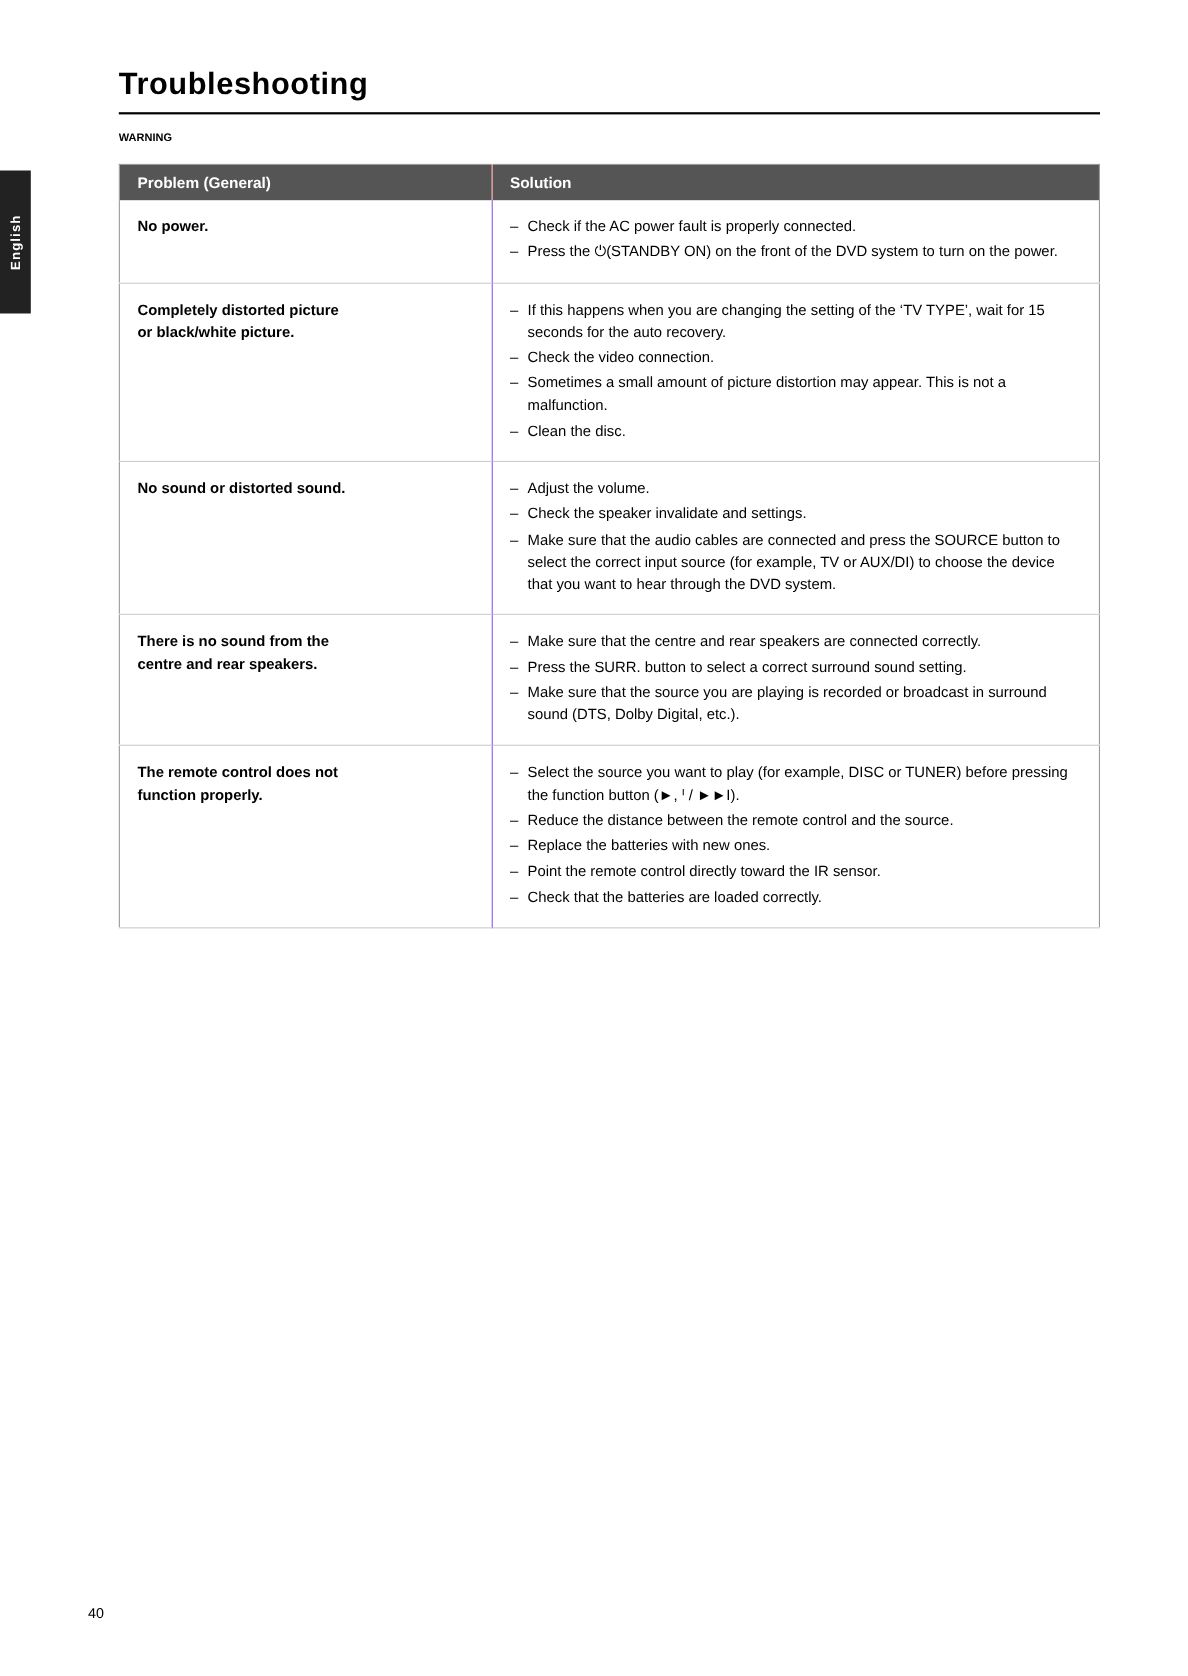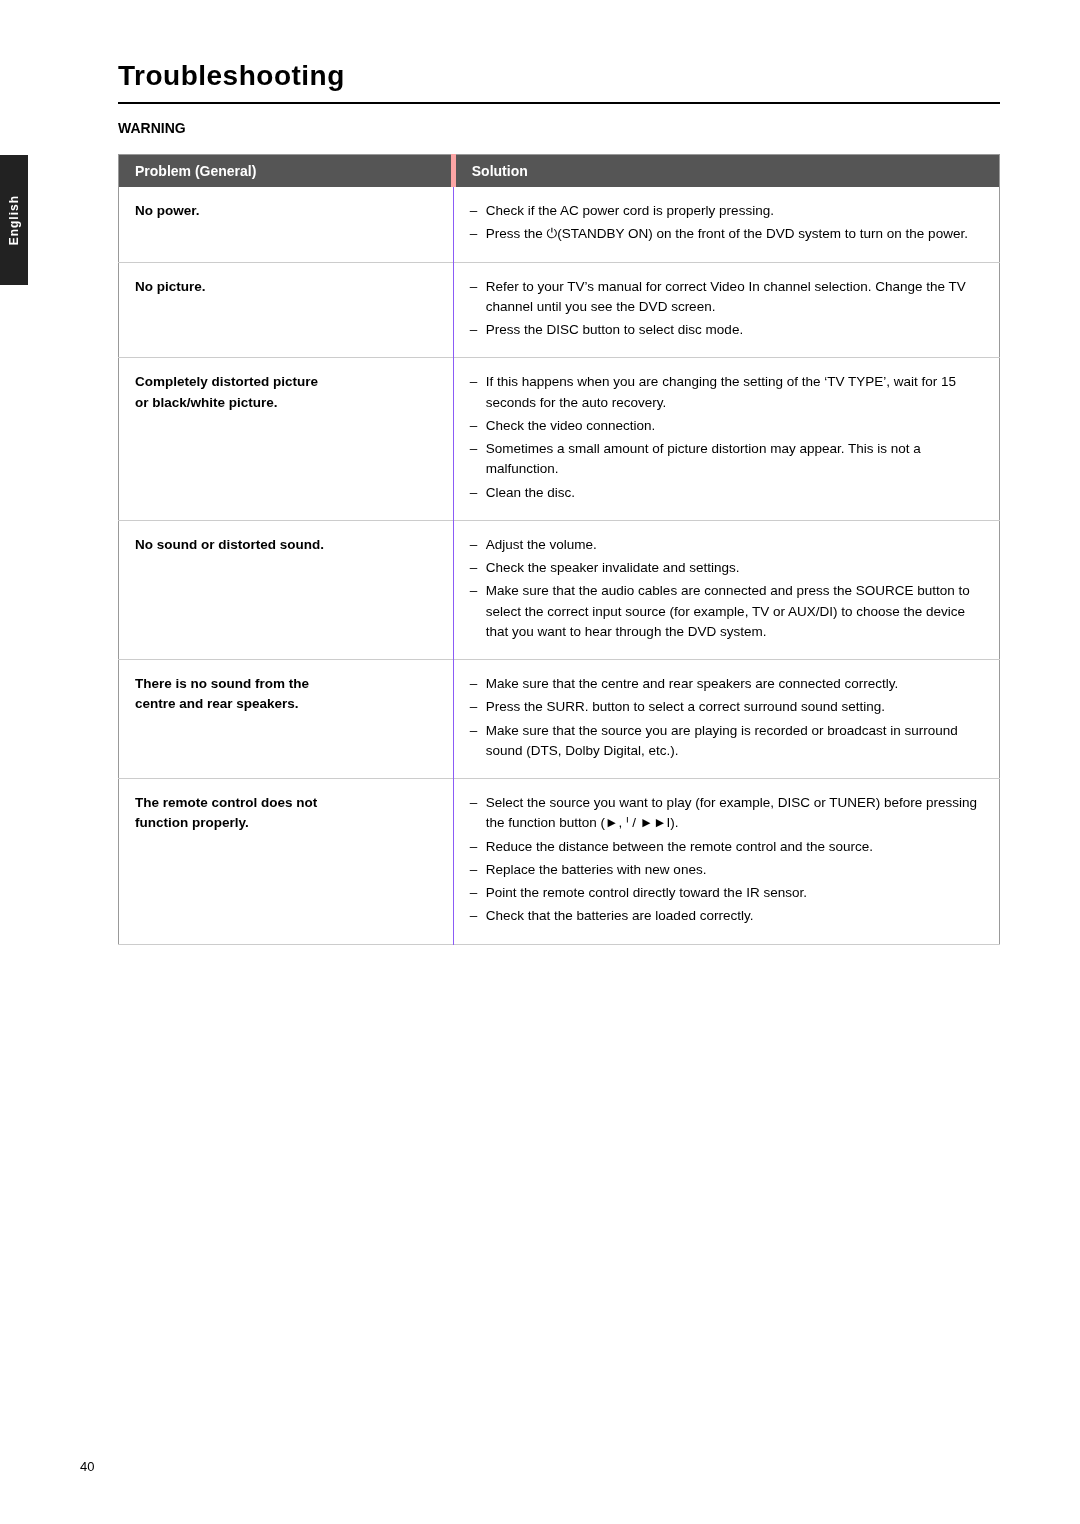--- a/index.html
+++ b/index.html
@@ -47,42 +47,42 @@
     .page-number {
       position: absolute;
       bottom: 50px;
       left: 80px;
       font-size: 13px;
       text-align: center;
     }
 
     
     .content {
-      margin-left: 38px;
+      margin-left: 28px;
     }
 
     .page-title {
       font-size: 28px;
       font-weight: bold;
       margin-bottom: 10px;
       letter-spacing: 0.5px;
     }
 
     .title-rule {
       border: none;
       border-top: 2px solid #000000;
       margin-bottom: 16px;
     }
 
     .warning-block {
       margin-bottom: 18px;
     }
 
     .warning-label {
-      font-size: 14px;
+      font-size: 10px;
       font-weight: bold;
       margin-bottom: 4px;
     }
 
     .warning-text {
       font-size: 13.5px;
       line-height: 1.5;
       margin-bottom: 8px;
     }
 
@@ -105,21 +105,21 @@
     }
 
     .table-header td {
       padding: 8px 16px;
       font-size: 14px;
       font-weight: bold;
     }
 
     .table-header td:first-child {
       width: 38%;
-      border-right: 5px solid #fca5a5;
+      border-right: 1px solid #fca5a5;
     }
 
     .table-row {
       border-bottom: 1px solid #cccccc;
       vertical-align: top;
     }
 
     .table-row td {
       padding: 14px 16px;
       vertical-align: top;
@@ -175,31 +175,22 @@
         <tr class="table-header">
           <td>Problem (General)</td>
           <td>Solution</td>
         </tr>
       </thead>
       <tbody id="table-body">
       <tr class="table-row">
             <td>No power.</td>
             <td>
               <ul class="solution-list">
-                <li>Check if the AC power cord is properly pressing.</li>
+                <li>Check if the AC power fault is properly connected.</li>
                 <li>Press the ⏻(STANDBY ON) on the front of the DVD system to turn on the power.</li>
-              </ul>
-            </td>
-          </tr>
-          <tr class="table-row">
-            <td>No picture.</td>
-            <td>
-              <ul class="solution-list">
-                <li>Refer to your TV’s manual for correct Video In channel selection. Change the TV channel until you see the DVD screen.</li>
-                <li>Press the DISC button to select disc mode.</li>
               </ul>
             </td>
           </tr>
           <tr class="table-row">
             <td>Completely distorted picture<br>or black/white picture.</td>
             <td>
               <ul class="solution-list">
                 <li>If this happens when you are changing the setting of the ‘TV TYPE’, wait for 15 seconds for the auto recovery.</li>
                 <li>Check the video connection.</li>
                 <li>Sometimes a small amount of picture distortion may appear. This is not a malfunction.</li>

